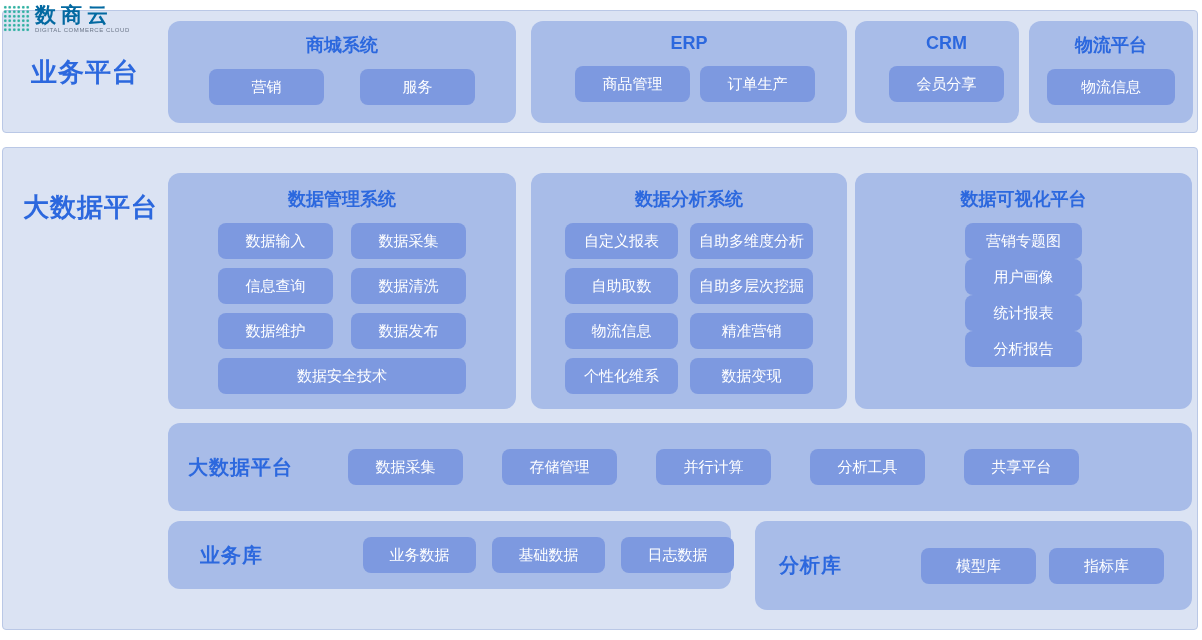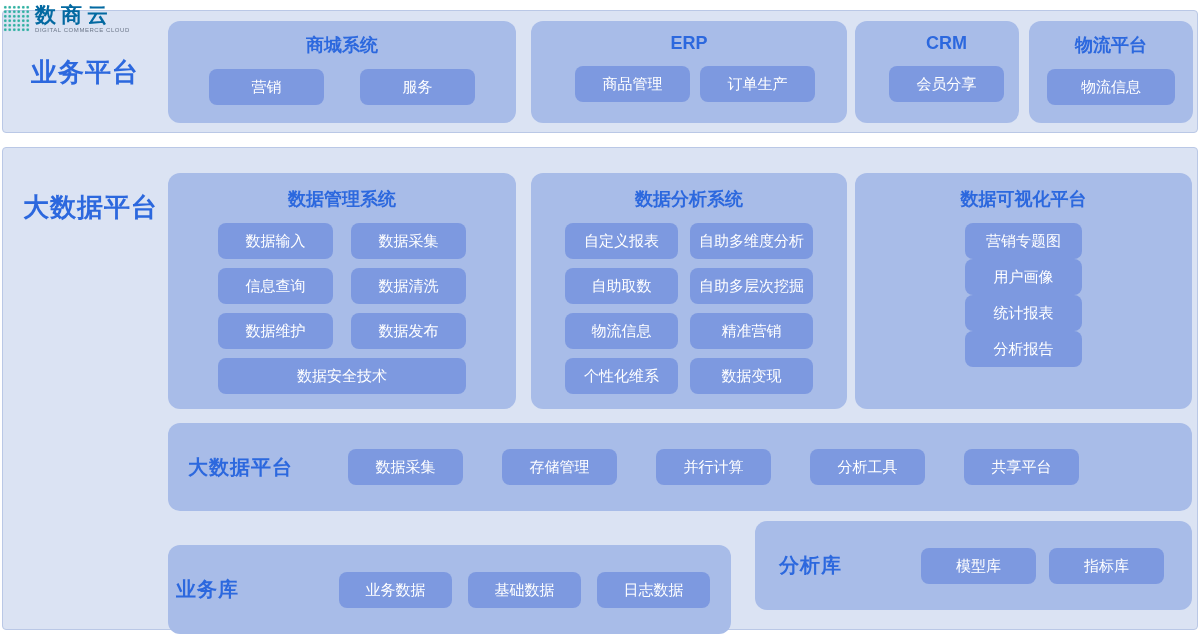--- a/index.html
+++ b/index.html
@@ -46,21 +46,21 @@
   .grid{width:248px;margin:12px auto 12px;display:flex;flex-wrap:wrap;gap:9px 18px;justify-content:center;}
   .grid-da{gap:9px 12px;}
   .grid-dv{display:flex;flex-direction:column;align-items:center;margin-top:12px;}
   
   .row-panel{display:flex;align-items:center;}
   .row-label{font-weight:bold;font-size:20px;color:#2c68de;letter-spacing:1px;flex:0 0 auto;}
   .chips{display:flex;}
   .p-row{left:165px;top:275px;width:1024px;height:88px;padding-left:20px;}
   .p-row .row-label{width:160px;}
   .p-row .chips{gap:39px;}
-  .p-bdb{left:165px;top:373px;width:563px;height:89px;padding-left:8px;margin-top:24px;}
+  .p-bdb{left:165px;top:373px;width:563px;height:68px;padding-left:32px;}
   .p-bdb .row-label{width:163px;}
   .p-bdb .chips{gap:16px;}
   .p-adb{left:752px;top:373px;width:437px;height:89px;padding-left:24px;}
   .p-adb .row-label{width:142px;}
   .p-adb .chips{gap:13px;}
   
   .logo{position:absolute;left:3px;top:3px;display:flex;z-index:5;}
   .logo-dots{
     width:27px;height:27px;margin-top:2px;
     background-image:radial-gradient(circle,#2aaf9f 1.1px,transparent 1.5px);

